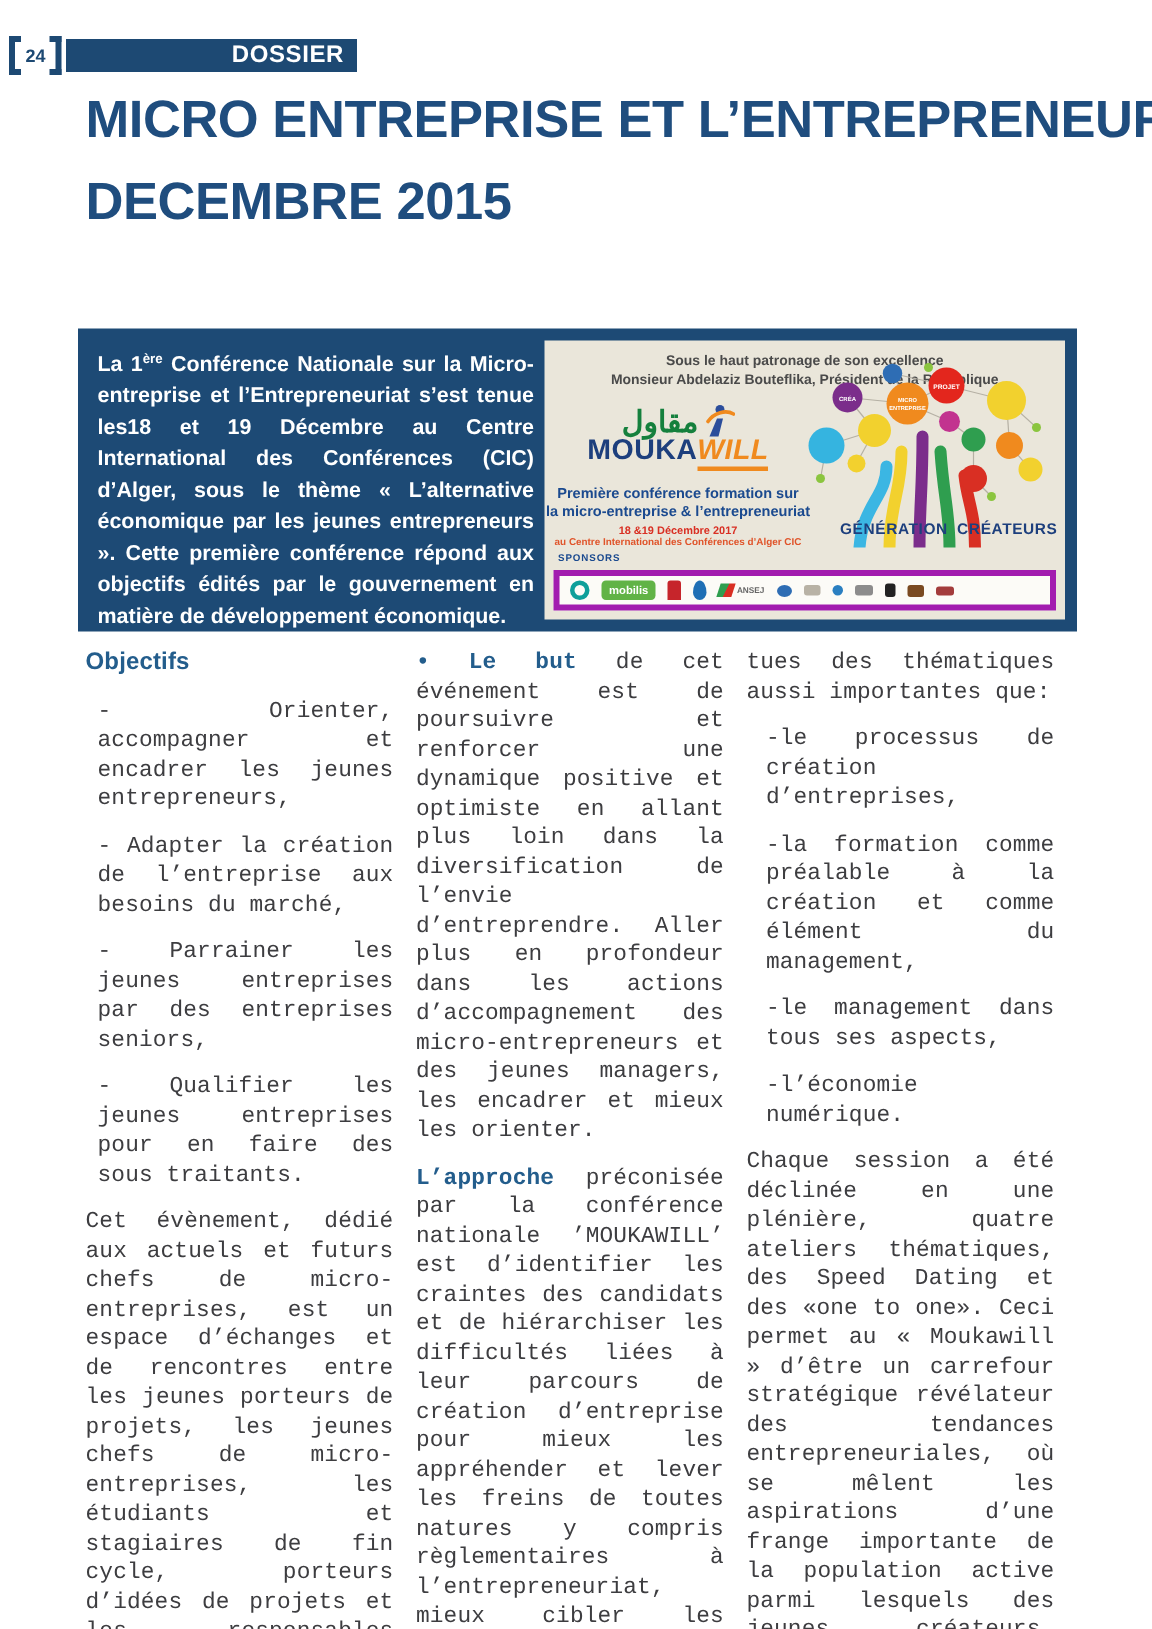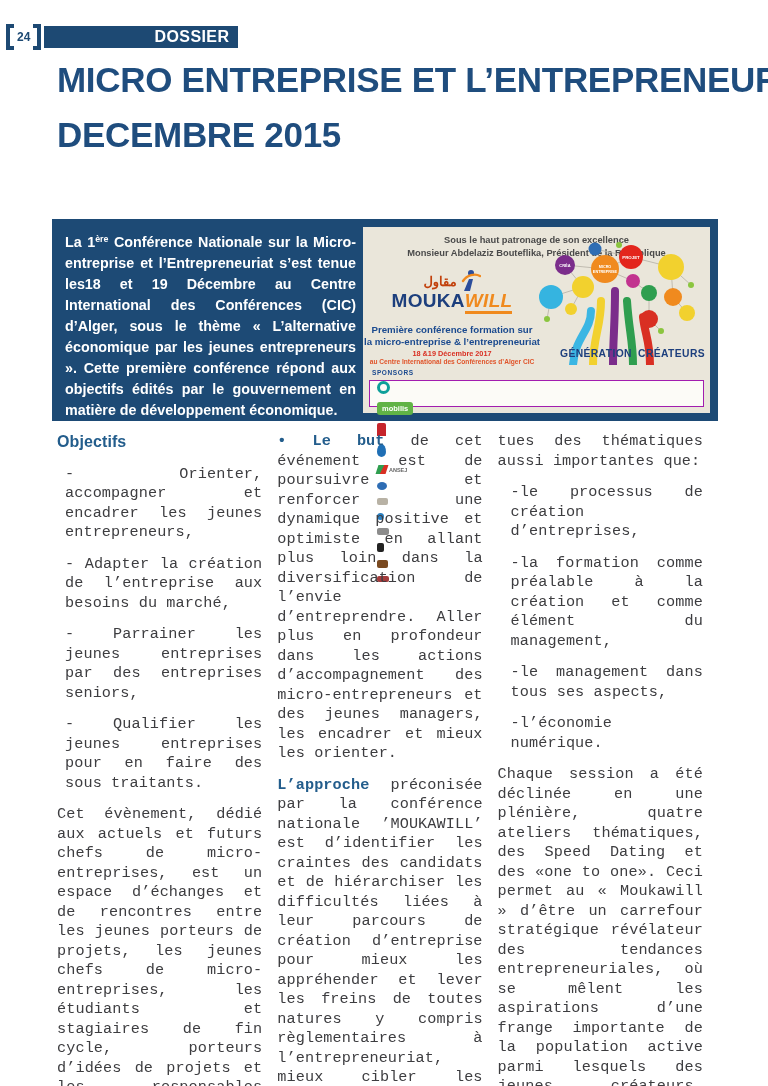--- a/index.html
+++ b/index.html
@@ -30,35 +30,35 @@
   .intro { position:absolute; left:13px; top:10px; width:291px; color:#ffffff;
            font-size:14.3px; line-height:21px; font-weight:bold; text-align:justify; }
   .intro sup { font-size:0.62em; vertical-align:5px; }
 
   
   .poster { position:absolute; left:311px; top:8px; width:347px; height:186px; background:#eae6da; }
   .patronage { position:absolute; top:7px; left:0; width:100%; text-align:center;
                font-size:9.3px; font-weight:bold; color:#4a4a4a; line-height:12.5px; }
   .logo { position:absolute; left:14px; top:42px; width:150px; text-align:center; }
   .logo-top { display:flex; justify-content:center; align-items:flex-end; gap:2px; }
-  .logo-arabic { font-family:Liberation Sans, sans-serif; color:#c2410c; font-size:13px;
+  .logo-arabic { font-family:Liberation Sans, sans-serif; color:#15803d; font-size:20px;
                  font-weight:bold; line-height:22px; }
   .logo-latin { font-size:19px; font-weight:bold; letter-spacing:0.3px; line-height:16px; }
   .mouka { color:#1d3f7d; }
   .will { color:#f08a1e; border-bottom:3px solid #f08a1e; font-style:italic; }
   .tagline { position:absolute; left:0px; top:97px; width:178px; text-align:center;
              color:#1b4a8f; font-weight:bold; font-size:9.7px; line-height:12px; }
   .dates { position:absolute; left:0px; top:123px; width:178px; text-align:center; line-height:8px; }
   .date1 { color:#d92f23; font-size:7.3px; font-weight:bold; }
   .date2 { color:#e0542a; font-size:6.6px; font-weight:bold; }
   .sponsors-label { position:absolute; left:9px; top:142px; font-size:6.5px; font-weight:bold;
                     color:#1b4a8f; letter-spacing:0.6px; }
   .sponsor-strip { position:absolute; left:6px; bottom:6px; width:335px; height:27px;
-                   background:#fcfbf7; border:1px solid #a21caf; display:flex; align-items:flex-start;
-                   gap:8px; padding:0 7px;flex-direction:column; }
+                   background:#fcfbf7; border:4px solid #a21caf; display:flex; align-items:center;
+                   gap:8px; padding:0 7px; }
   .sp { display:inline-block; flex:none; }
   .sp-swirl { width:13px; height:13px; border:3px solid #0e9f9a; border-radius:50%; }
   .sp-mobilis { background:#61b346; border-radius:3px; color:#ffffff; font-size:7.5px;
                 font-weight:bold; padding:2px 5px; line-height:9px; }
   .sp-red { width:9px; height:13px; background:#c6252b; border-radius:2px 2px 0 0; }
   .sp-blue { width:9px; height:13px; background:#1f6fb5; border-radius:50% 50% 50% 50% / 62% 62% 38% 38%; }
   .sp-ansej { display:flex; align-items:center; gap:2px; }
   .sp-ansej .flag { width:10px; height:9px; background:linear-gradient(100deg,#2f9e4f 48%,#d92f23 52%); transform:skewX(-18deg); }
   .sp-ansej .txt { font-size:5.5px; color:#666666; font-weight:bold; line-height:6px; }
   .sp-dot { border-radius:2px; background:#9a9a9a; }

